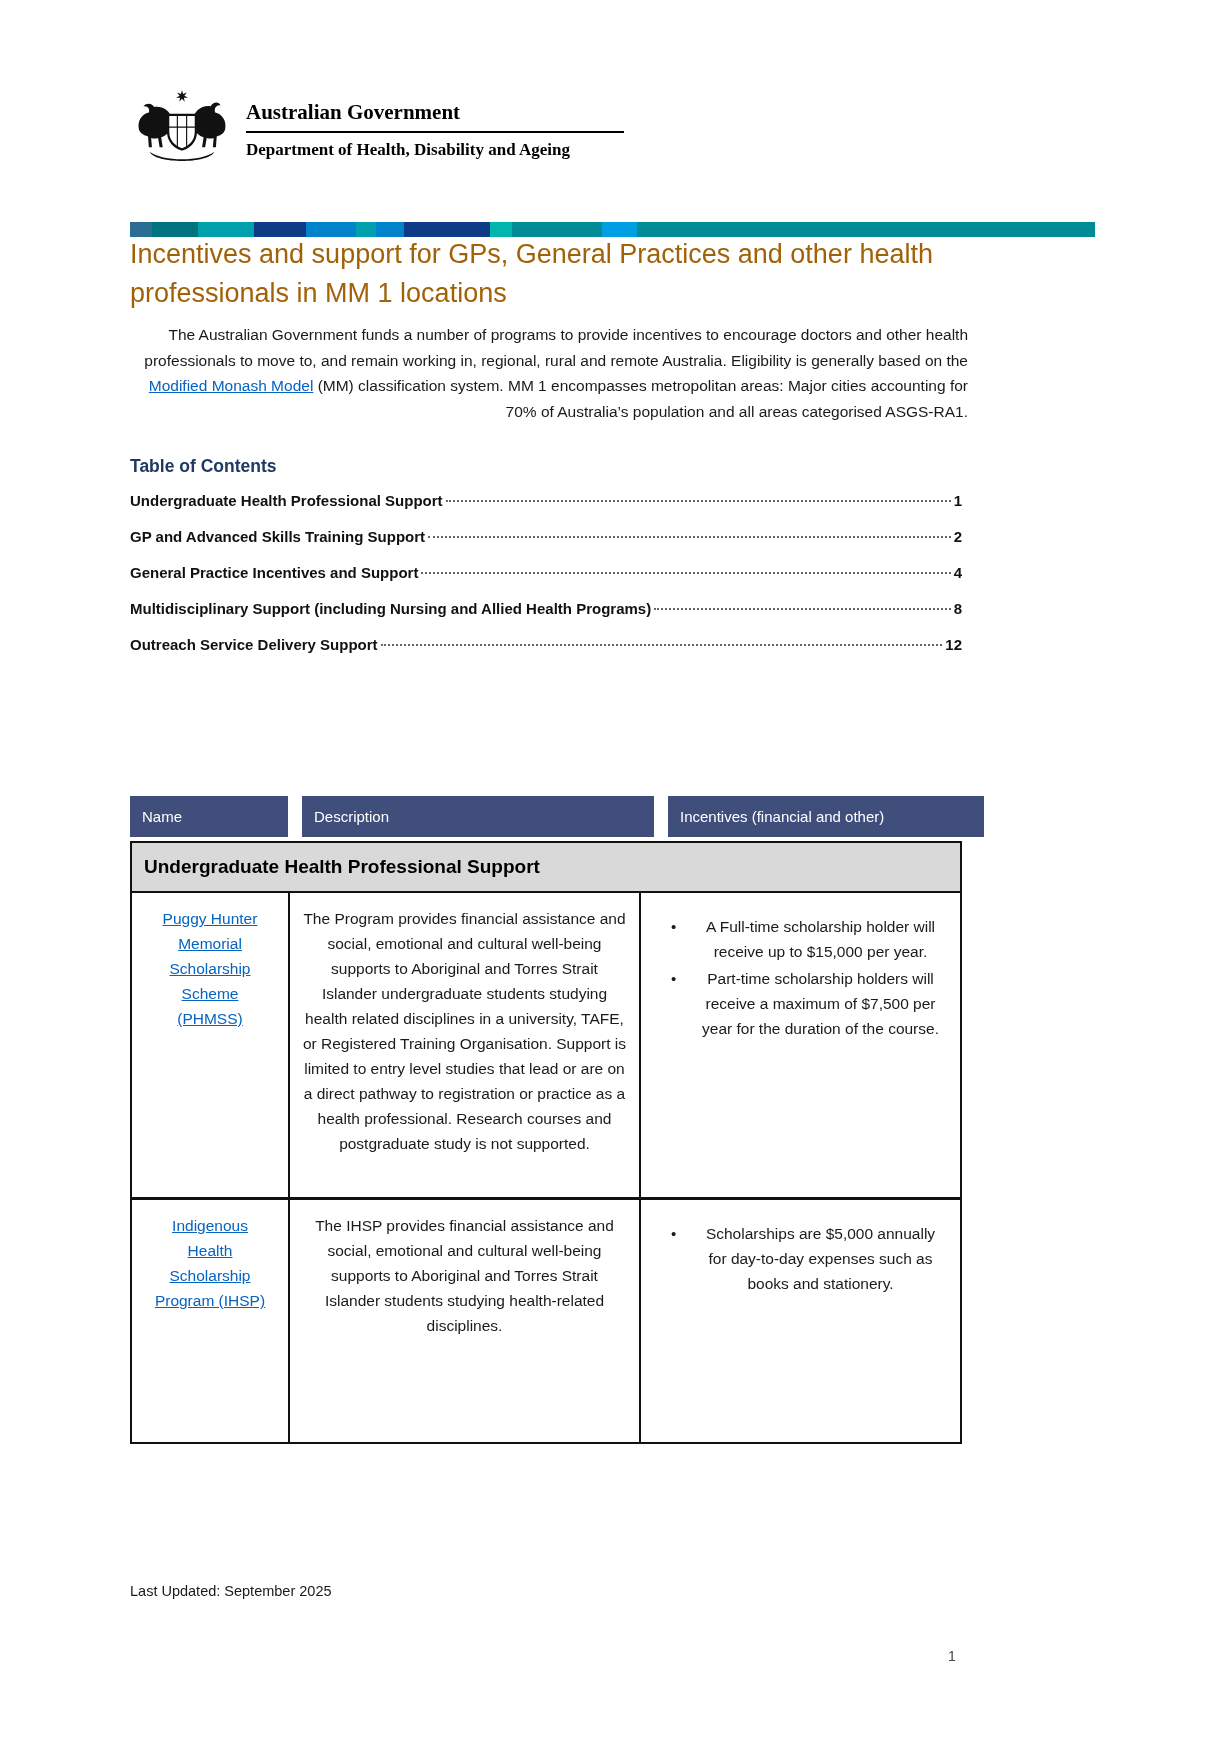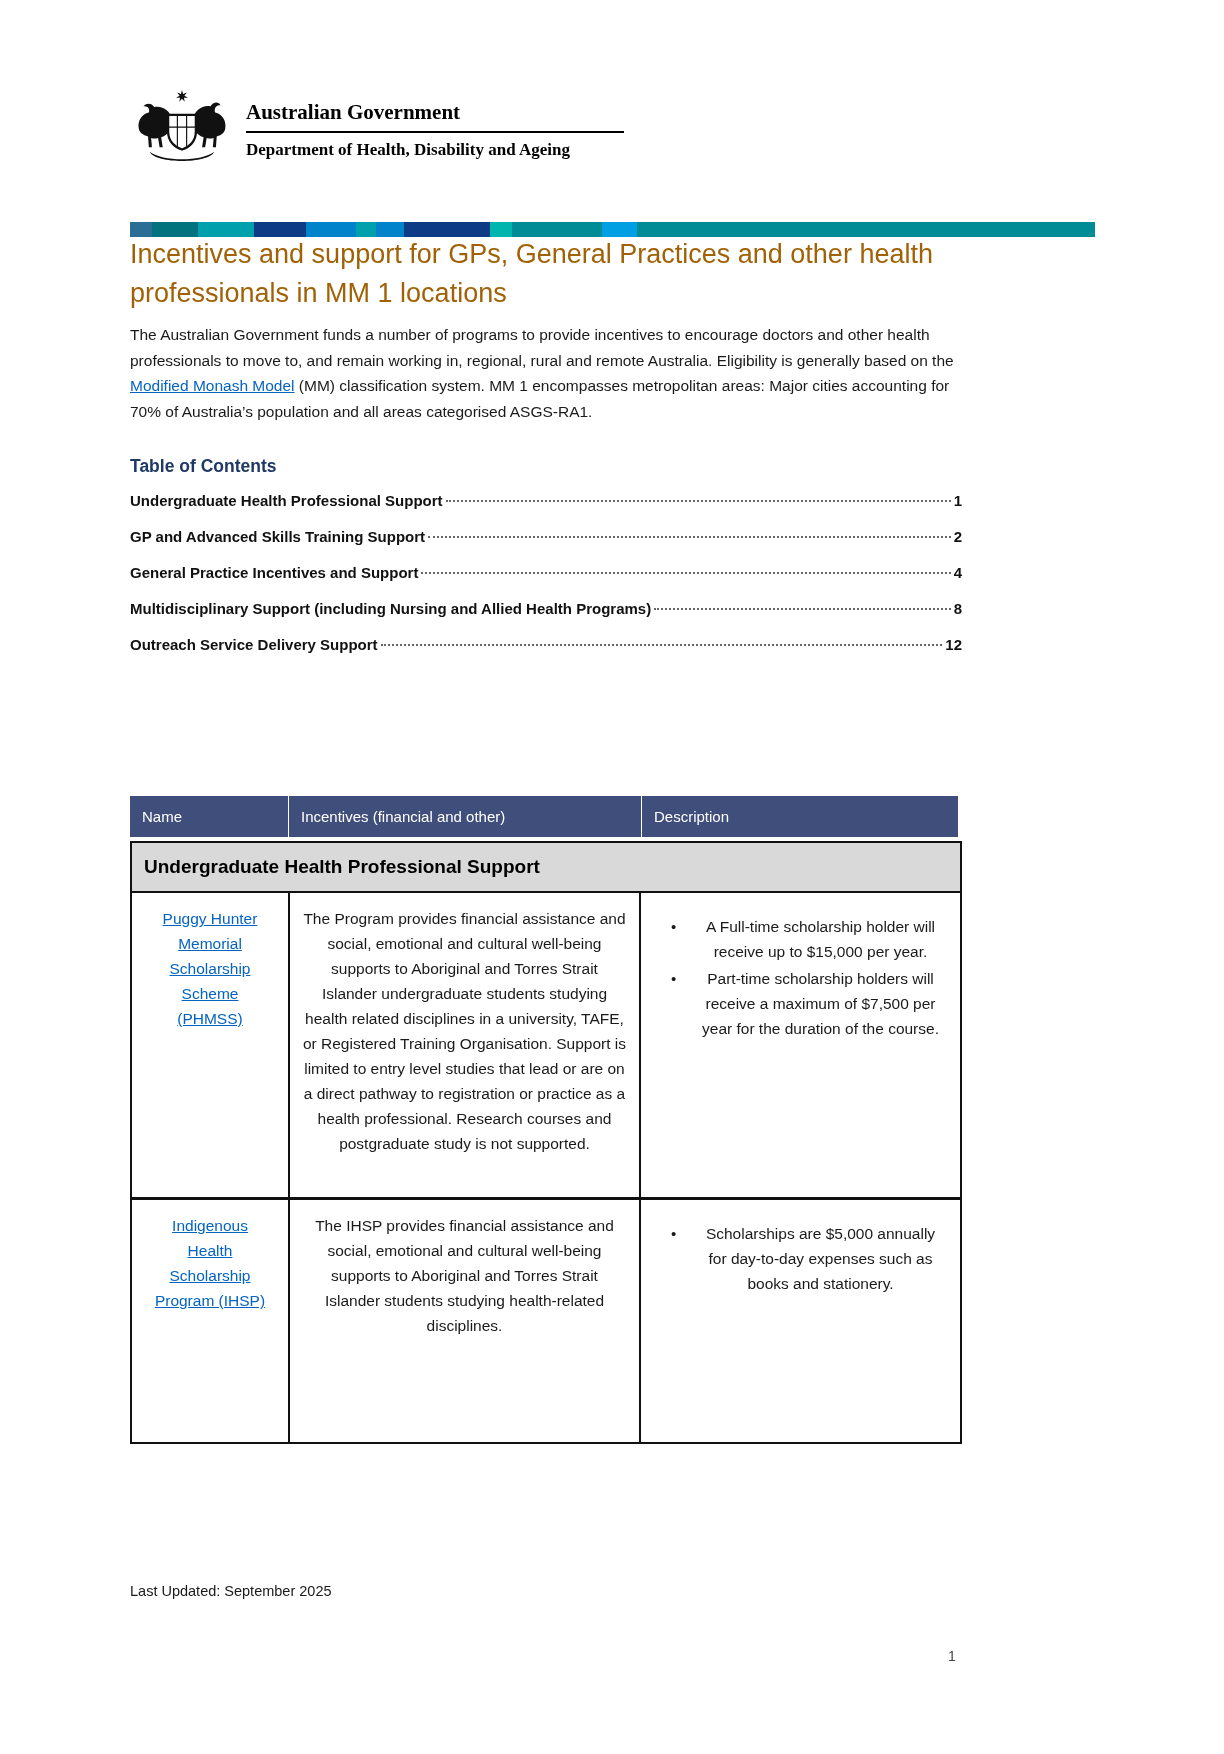--- a/index.html
+++ b/index.html
@@ -16,34 +16,34 @@
 
   
   .brand-bar{position:absolute;left:130px;top:222px;width:965px;height:15px;display:flex;}
   .brand-bar div{height:100%;}
   .brand-bar div:last-child{flex:1;}
 
   
   .doc-title{position:absolute;left:130px;top:235px;width:845px;
              font-size:27px;line-height:39px;font-weight:400;color:#a16207;}
   .intro{position:absolute;left:130px;top:322px;width:838px;
-         font-size:15.5px;line-height:25.5px;color:#1a1a1a;}
+         font-size:15.5px;line-height:25.5px;color:#1a1a1a;text-align:right;}
   .link{color:#0563C1;text-decoration:underline;cursor:pointer;}
 
   
   .toc-heading{position:absolute;left:130px;top:456px;font-size:17.5px;
                font-weight:bold;color:#1F3864;}
   .toc{position:absolute;left:130px;top:492px;width:832px;}
   .toc-entry{display:flex;align-items:baseline;height:36px;font-weight:bold;
              font-size:15px;color:#111;cursor:pointer;}
   .toc-leader{flex:1;border-bottom:2px dotted #666;margin:0 3px;transform:translateY(-4px);}
 
   
   .prog-table{position:absolute;left:130px;top:796px;width:832px;}
-  .thead-row{display:grid;grid-template-columns:158px 352px 316px;gap:1px;margin-bottom:4px;}
+  .thead-row{display:grid;grid-template-columns:158px 352px 316px;gap:14px;margin-bottom:4px;}
   .th{background:#404E7B;color:#fff;font-size:15px;padding:12px 12px;}
   .tbody{border:2px solid #111;}
   .section-row{background:#D9D9D9;padding:13px 12px;font-size:19px;font-weight:bold;
                color:#000;border-bottom:2px solid #111;}
   .trow{display:grid;grid-template-columns:156px 351px auto;text-align:center;}
   .trow + .trow{border-top:3px solid #111;}
   .cell{padding:13px 12px;font-size:15.5px;line-height:25px;}
   .cell + .cell{border-left:2px solid #111;}
   .row-1{min-height:304px;}
   .row-2{min-height:242px;}
@@ -121,22 +121,22 @@
     <div class="toc-entry">
       <span>Outreach Service Delivery Support</span>
       <span class="toc-leader"></span>
       <span>12</span>
     </div>
   </div>
 
   <div class="prog-table">
     <div class="thead-row">
       <div class="th">Name</div>
+      <div class="th">Description</div>
       <div class="th">Incentives (financial and other)</div>
-      <div class="th">Description</div>
     </div>
     <div class="tbody">
       <div class="section-row">Undergraduate Health Professional Support</div>
 
       <div class="trow row-1">
         <div class="cell">
           <span class="link name-link">Puggy Hunter Memorial Scholarship Scheme (PHMSS)</span>
         </div>
         <div class="cell">The Program provides financial assistance and social, emotional and cultural well-being supports to Aboriginal and Torres Strait Islander undergraduate students studying health related disciplines in a university, TAFE, or Registered Training Organisation. Support is limited to entry level studies that lead or are on a direct pathway to registration or practice as a health professional. Research courses and postgraduate study is not supported.</div>
         <div class="cell">

